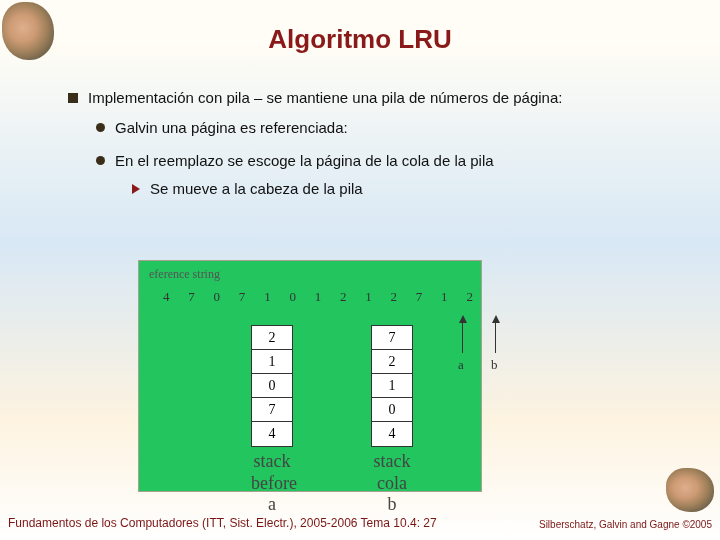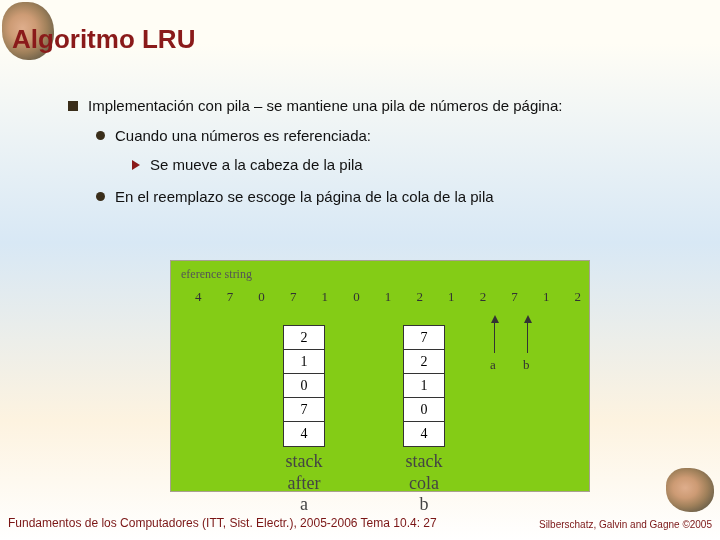--- a/index.html
+++ b/index.html
@@ -14,45 +14,44 @@
     position: absolute;
     width: 52px; height: 58px;
     background: radial-gradient(ellipse at 40% 45%, #d9a07a 0%, #c48a5e 30%, #8e6a3f 55%, #5b4a2e 75%, transparent 80%);
     border-radius: 40% 50% 45% 50%;
     opacity: 0.85;
   }
   .logo-tl { top: 2px; left: 2px; }
   .logo-br { bottom: 28px; right: 6px; width: 48px; height: 44px; }
   .title {
     position: absolute; top: 24px; left: 0; right: 0;
+    text-align: center;
     font-size: 26px; font-weight: bold;
     color: #8a1a1a;
     font-family: Arial, sans-serif;
-    padding-left: 12px;
   }
   .content {
     position: absolute;
-    top: 96px; left: 68px; right: 28px;
+    top: 88px; left: 68px; right: 28px;
     font-size: 15px; color: #111;
   }
   .bullet-row { display: flex; margin-bottom: 6px; line-height: 1.35; }
   .sq { width: 10px; height: 10px; background: #3a2e1a; margin-top: 5px; margin-right: 10px; flex: 0 0 auto; }
   .ci { width: 9px; height: 9px; background: #3a2e1a; border-radius: 50%; margin-top: 5px; margin-right: 10px; flex: 0 0 auto; }
   .tr { width: 0; height: 0; border-left: 8px solid #8a1a1a; border-top: 5px solid transparent; border-bottom: 5px solid transparent; margin-top: 5px; margin-right: 10px; flex: 0 0 auto; }
   .lvl1 { margin-left: 0; }
   .lvl2 { margin-left: 28px; margin-top: 10px; }
   .lvl3 { margin-left: 64px; margin-top: 8px; }
   .lvl2b { margin-left: 28px; margin-top: 12px; }
   .diagram-wrap {
     position: absolute;
     left: 138px; top: 260px;
-    width: 420px; height: 232px;
-    background: #84cc16;
+    width: 344px; height: 232px;
+    background: #22c55e;
     border: 1px solid #a8a090;
-    margin-left: 32px;
   }
   .ref-label {
     position: absolute; top: 6px; left: 10px;
     font-size: 12px; color: #555; font-family: 'Times New Roman', serif;
   }
   .ref-string {
     position: absolute; top: 28px; left: 24px; right: 8px;
     display: flex; justify-content: space-between;
     font-size: 13px; color: #333; font-family: 'Times New Roman', serif;
   }
@@ -106,29 +105,29 @@
 
 <div class="title">Algoritmo LRU</div>
 
 <div class="content">
   <div class="bullet-row lvl1">
     <div class="sq"></div>
     <div>Implementación con pila – se mantiene una pila de números de página:</div>
   </div>
   <div class="bullet-row lvl2">
     <div class="ci"></div>
-    <div>Cuando una números es referenciada:</div>
+    <div>Galvin una página es referenciada:</div>
+  </div>
+  <div class="bullet-row lvl2b">
+    <div class="ci"></div>
+    <div>En el reemplazo se escoge la página de la cola de la pila</div>
   </div>
   <div class="bullet-row lvl3">
     <div class="tr"></div>
     <div>Se mueve a la cabeza de la pila</div>
-  </div>
-  <div class="bullet-row lvl2b">
-    <div class="ci"></div>
-    <div>En el reemplazo se escoge la página de la cola de la pila</div>
   </div>
 </div>
 
 <div class="diagram-wrap">
   <div class="ref-label">eference string</div>
   <div class="ref-string">
     <span>4</span>
     <span>7</span>
     <span>0</span>
     <span>7</span>
@@ -153,21 +152,21 @@
   <div class="stack stack-b">
     <div class="cell">7</div>
     <div class="cell">2</div>
     <div class="cell">1</div>
     <div class="cell">0</div>
     <div class="cell">4</div>
   </div>
 
   <div class="stack-label label-a">
     <span>stack</span><br>
-    <span>after</span><br>
+    <span>before</span><br>
     <span>a</span>
   </div>
   <div class="stack-label label-b">
     <span>stack</span><br>
     <span>cola</span><br>
     <span>b</span>
   </div>
 
   <div class="arrow-up arrow-a"></div>
   <div class="arrow-stem stem-a"></div>

